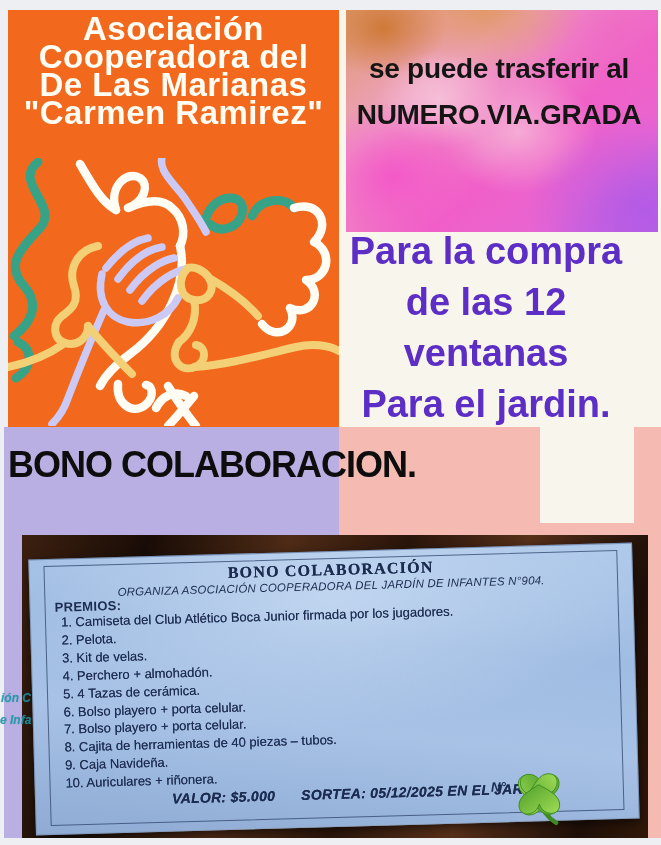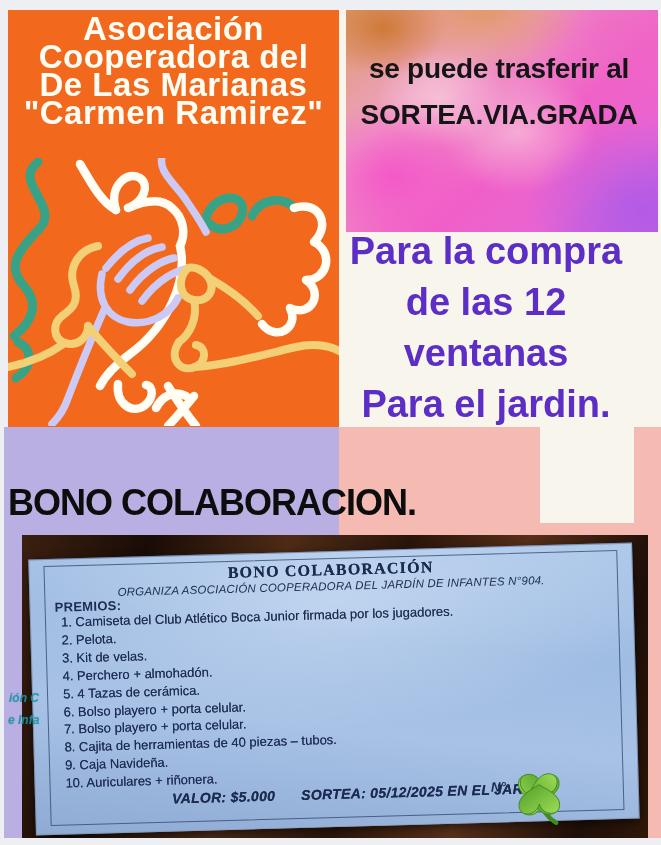--- a/index.html
+++ b/index.html
@@ -36,21 +36,21 @@
   
   .purpose-block{left:339px;top:226px;width:294px;text-align:center;
     color:#5C2EC6;font-weight:bold;font-size:38px;line-height:51px;}
 
   
   .lavender-panel{left:4px;top:427px;width:335px;height:411px;background:#B9AFE3;}
   .salmon-panel{left:339px;top:427px;width:322px;height:411px;background:#F5BBB3;}
   .cream-notch{left:540px;top:427px;width:94px;height:96px;background:#F8F5ED;}
   .bono-block{left:0;top:441px;width:480px;color:#0D0D0D;font-weight:bold;
     font-size:36px;line-height:48px;letter-spacing:-1px;white-space:nowrap;}
-  .bono-line1{padding-left:8px;margin-top:38px;}
+  .bono-line1{padding-left:8px;}
   .bono-line2{padding-left:46px;}
 
   
   .photo{left:22px;top:535px;width:626px;height:303px;overflow:hidden;
     background:linear-gradient(105deg,#3C2010 0%,#190C06 18%,#4E2B16 38%,#2A150A 55%,#57301A 72%,#1E0F08 90%,#301808 100%);}
   .paper{position:absolute;left:10px;top:16px;width:602px;height:274px;
     transform:rotate(-1.6deg);transform-origin:50% 50%;
     background:
       radial-gradient(400px 160px at 50% 18%, rgba(215,230,248,.55), rgba(215,230,248,0) 80%),
       linear-gradient(187deg,#AFC9EA 0%,#9FBCE2 35%,#A8C2E6 62%,#8FABD4 100%);
@@ -64,21 +64,21 @@
     text-shadow:0 0 .5px #1C2C50;}
   .t-org{text-align:center;font-style:italic;font-size:11.5px;line-height:13px;letter-spacing:.2px;}
   .t-premios{margin-left:24px;font-weight:bold;font-size:13px;line-height:13px;letter-spacing:.3px;}
   .t-items{margin-left:30px;font-size:13px;line-height:17.9px;text-shadow:0 0 .4px rgba(28,44,80,.8);}
   .t-valor{margin-top:1px;margin-left:136px;font-weight:bold;font-style:italic;font-size:14px;
     letter-spacing:.3px;text-shadow:0 0 .5px #1C2C50;}
   .t-valor .gap{display:inline-block;width:26px;}
   .t-num{position:absolute;left:455px;top:232px;font-weight:bold;font-style:italic;font-size:13.5px;}
   .clover{position:absolute;left:474px;top:218px;}
   .wm-frag{color:rgba(26,148,162,.8);font-size:12px;font-weight:bold;font-style:italic;
-    text-shadow:0 0 1px rgba(26,148,162,.5);padding-left:8px;}
+    text-shadow:0 0 1px rgba(26,148,162,.5);}
   .wm1{left:1px;top:691px;}
   .wm2{left:0px;top:713px;}
 </style>
 </head>
 <body>
 
 <div class="page">
 
   <div class="abs cream-col"></div>
 
@@ -128,21 +128,21 @@
         <path d="M186,142 C190,160 182,176 171,184"></path>
         <path d="M171,184 C160,200 172,215 187,209 C199,204 199,189 188,187"></path>
         <path d="M187,209 C218,207 254,197 288,189 C304,185 320,187 331,193"></path>
       </g>
     </svg>
   </div>
 
   <div class="abs pink-card">
     <div class="transfer-text">
       <div>se puede trasferir al</div>
-      <div>SORTEA.VIA.GRADA</div>
+      <div>NUMERO.VIA.GRADA</div>
     </div>
   </div>
 
   <div class="abs purpose-block">
     <div>Para la compra</div>
     <div>de las 12</div>
     <div>ventanas</div>
     <div>Para el jardin.</div>
   </div>
 

